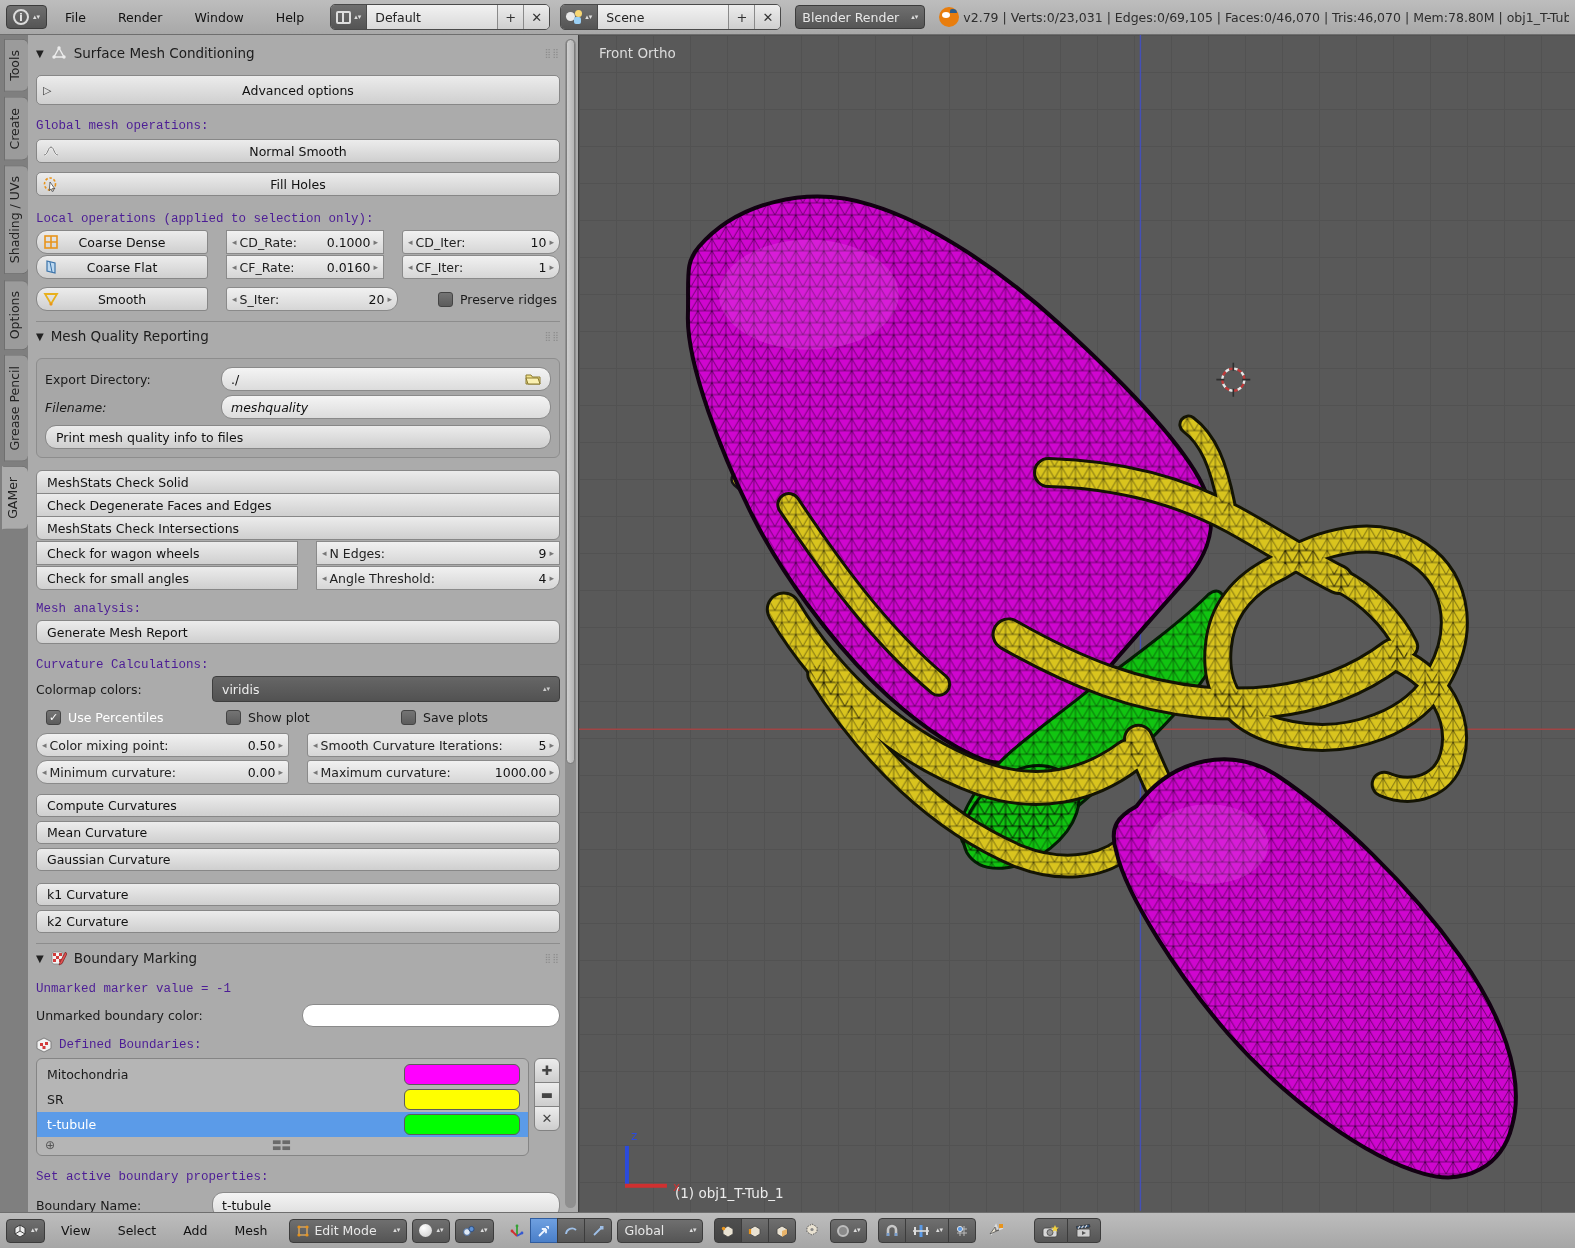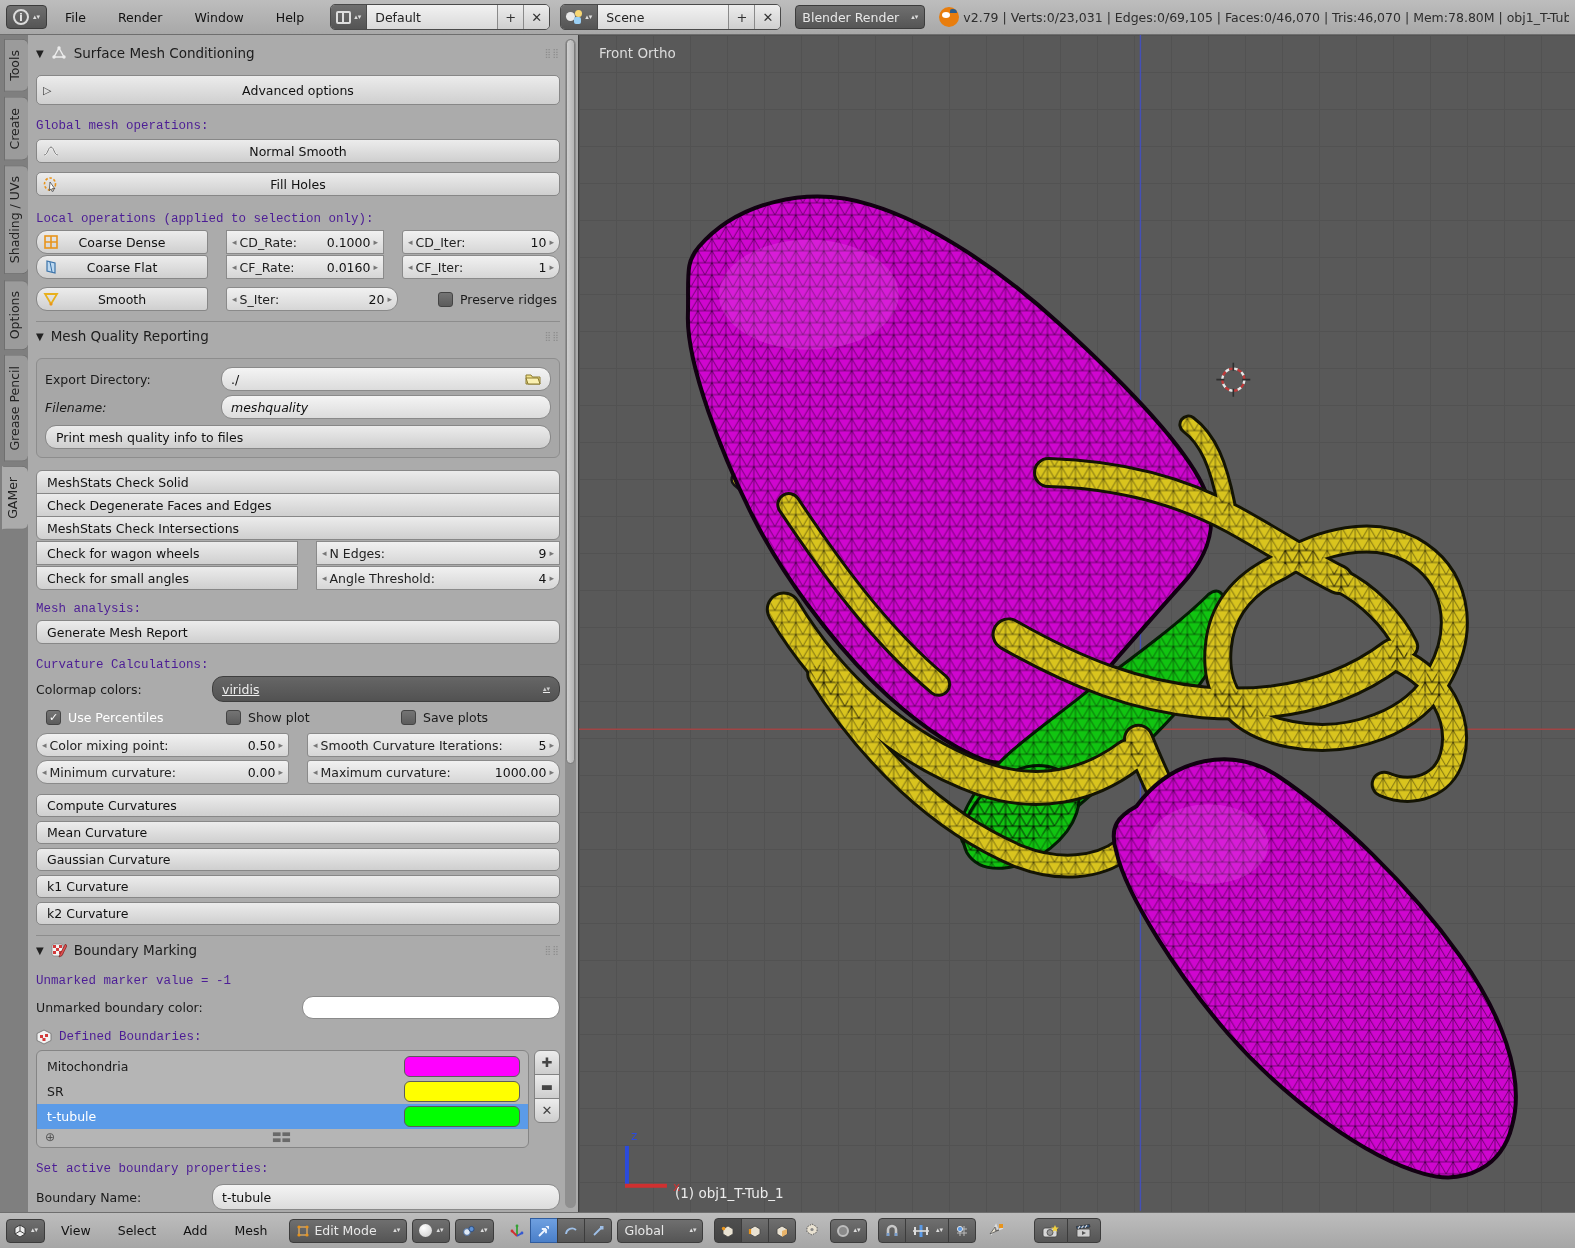--- a/index.html
+++ b/index.html
@@ -79,21 +79,21 @@
   .grp-row { display:flex; gap:18px; }
 
   .checkbox { width:15px; height:15px; border-radius:3px; background:linear-gradient(#747474,#5c5c5c);
     border:1px solid #444; display:inline-flex; align-items:center; justify-content:center;
     color:#fff; font-size:11px; flex:none; }
   .check-item { display:flex; align-items:center; gap:7px;padding-left:10px; }
 
   .textfield { display:flex; align-items:center; background:linear-gradient(#f4f4f4,#dcdcdc);
     border:1px solid #8a8a8a; border-radius:11px; height:24px; padding:0 9px; color:#111; }
   .dropdown-dark { display:flex; align-items:center; background:linear-gradient(#666,#525252);
-    border:1px solid #3e3e3e; border-radius:11px; height:24px; padding:0 9px; color:#ededed;text-decoration:underline; }
+    border:1px solid #3e3e3e; border-radius:4px; height:24px; padding:0 9px; color:#ededed; }
   .dropdown-dark .updown { margin-left:auto; color:#ccc; }
 
   .subframe { border:1px solid #8d8d8d; border-radius:6px; padding:8px 8px; background:#a7a7a7; }
   .form-row { display:flex; align-items:center; gap:4px; }
   .form-row .fr-label { width:172px; flex:none; }
   .form-row .fr-field { flex:1; }
 
   .stackbtns .btn { border-radius:0; margin-top:-1px; justify-content:flex-start; padding-left:10px; }
   .stackbtns .btn:first-child { border-radius:6px 6px 0 0; margin-top:0; }
   .stackbtns .btn:last-child { border-radius:0 0 6px 6px; }
@@ -419,21 +419,21 @@
 
     <div class="btn left" style="margin-top:10px; height:23px;">
       <span>Compute Curvatures</span>
     </div>
     <div class="btn left" style="margin-top:4px; height:23px;">
       <span>Mean Curvature</span>
     </div>
     <div class="btn left" style="margin-top:4px; height:23px;">
       <span>Gaussian Curvature</span>
     </div>
-    <div class="btn left" style="margin-top:4px; height:23px;">
+    <div class="btn left" style="margin-top:12px; height:23px;">
       <span>k1 Curvature</span>
     </div>
     <div class="btn left" style="margin-top:4px; height:23px;">
       <span>k2 Curvature</span>
     </div>
 
     <div class="divider"></div>
 
     <div class="panel-header">
       <span class="caret">▼</span>

